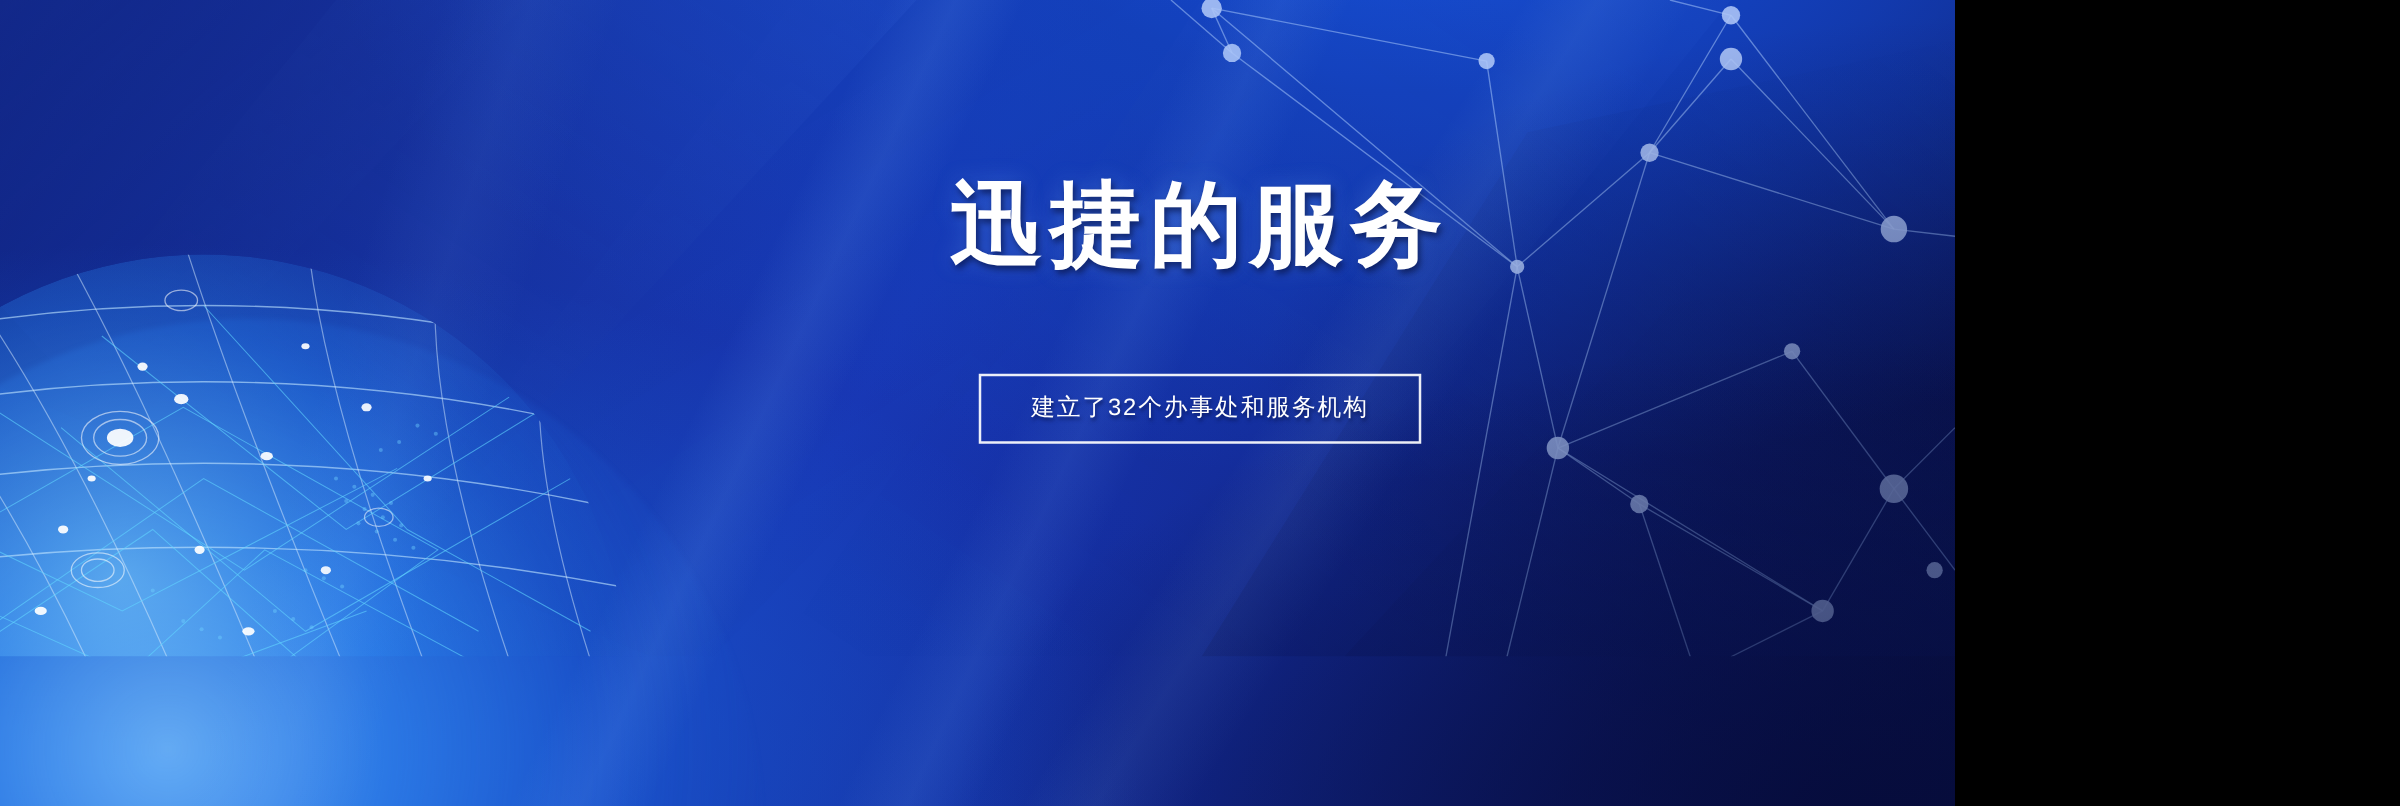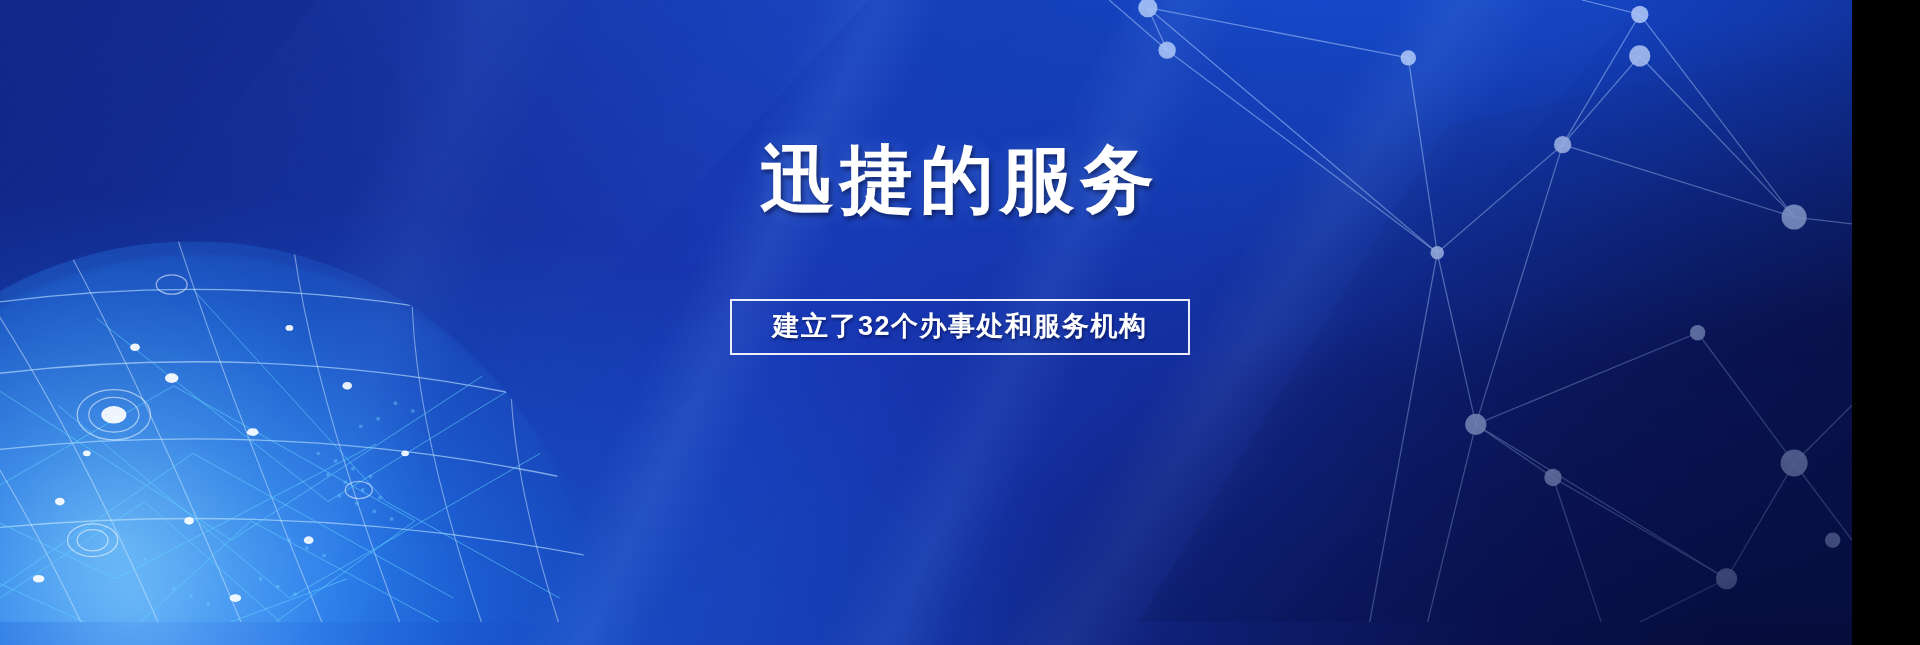--- a/index.html
+++ b/index.html
@@ -6,25 +6,24 @@
     margin: 0;
     padding: 0;
     background: #000;
   }
   body {
     font-family: "Liberation Sans", "DejaVu Sans", sans-serif;
   }
 
   .banner {
     position: relative;
-    width: 1836px;
+    width: 1564px;
     height: 645px;
     overflow: hidden;
     background: #d946ef;
-    padding-left: 16px;
   }
 
   
   .bg-base {
     position: absolute;
     inset: 0;
     background:
       radial-gradient(ellipse 90% 120% at 72% -15%, #1550d8 0%, #1340bb 22%, rgba(19,50,150,0) 62%),
       radial-gradient(ellipse 70% 90% at 8% 95%, #1b6ae8 0%, rgba(24,85,200,0.55) 38%, rgba(16,40,130,0) 72%),
       linear-gradient(118deg, #0d1f7a 0%, #15309d 22%, #1838b6 45%, #132a95 66%, #0d1a66 84%, #091146 100%);
@@ -111,22 +110,22 @@
     border: 2px solid rgba(255,255,255,0.92);
     padding: 11px 40px 13px 40px;
     box-sizing: border-box;
     height: 56px;
     display: flex;
     align-items: center;
     justify-content: center;
   }
 
   .tagline-box-text {
-    font-size: 27px;
-    font-weight: bold;
+    font-size: 19px;
+    font-weight: normal;
     color: #ffffff;
     letter-spacing: 1.5px;
     white-space: nowrap;
     text-shadow: 1px 2px 3px rgba(3,10,50,0.55);
   }
 
   .subline {
     margin-top: 30px;
     font-size: 27px;
     color: #ffffff;

